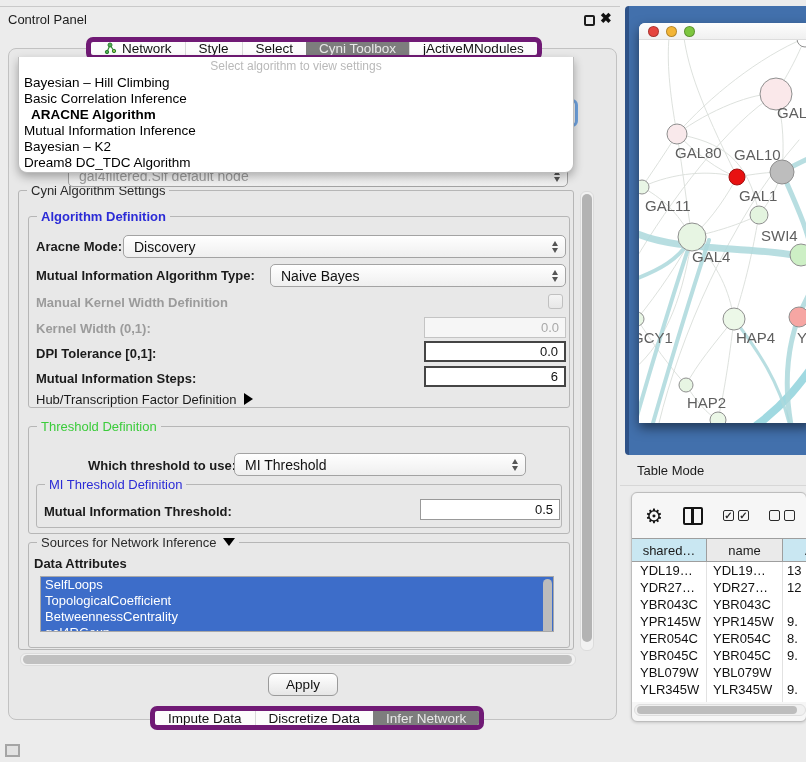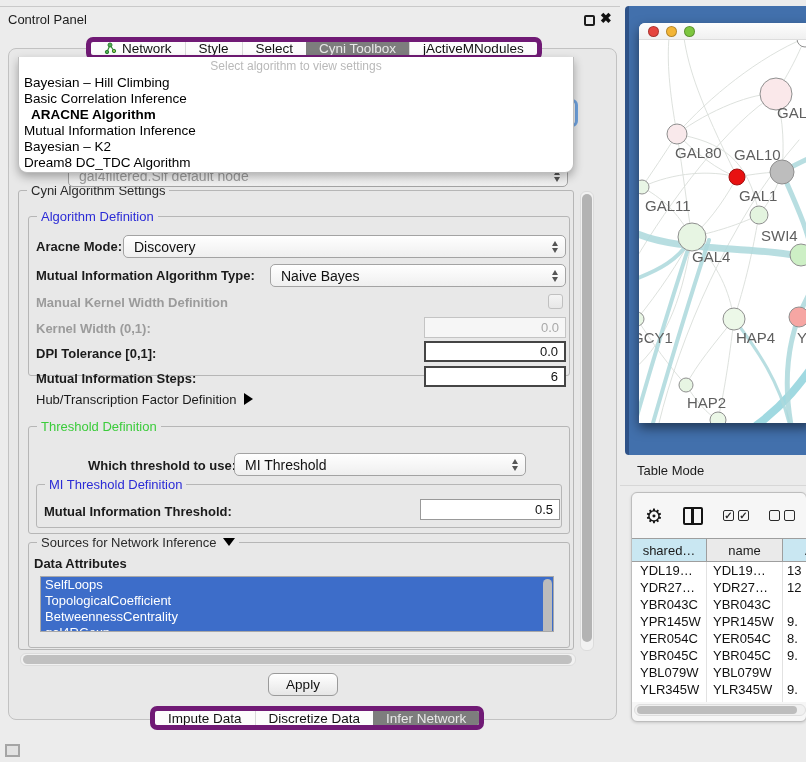--- a/index.html
+++ b/index.html
@@ -140,21 +140,21 @@
         <div class="pop-item">Mutual Information Inference</div>
         <div class="pop-item">Bayesian – K2</div>
         <div class="pop-item">Dream8 DC_TDC Algorithm</div>
       </div>
   </div>
 
   <div class="groupbox" style="left:18px;top:190px;width:556px;height:460px;">
     <span class="gtitle" style="left:8px;">Cyni Algorithm Settings</span>
   </div>
 
-  <div class="groupbox" style="left:28px;top:216px;width:542px;height:160px;">
+  <div class="groupbox" style="left:28px;top:216px;width:542px;height:192px;font-weight:bold;">
     <span class="gtitle blue" style="left:8px;">Algorithm Definition</span>
   </div>
   <div class="lbl" style="left:36px;top:239px;">Aracne Mode:</div>
   <div class="combo" style="left:123px;top:235px;width:443px;">
     <span>Discovery</span>
     <span class="arrows">
         <i class="tri-up"></i>
         <i class="tri-dn"></i>
       </span>
   </div>

